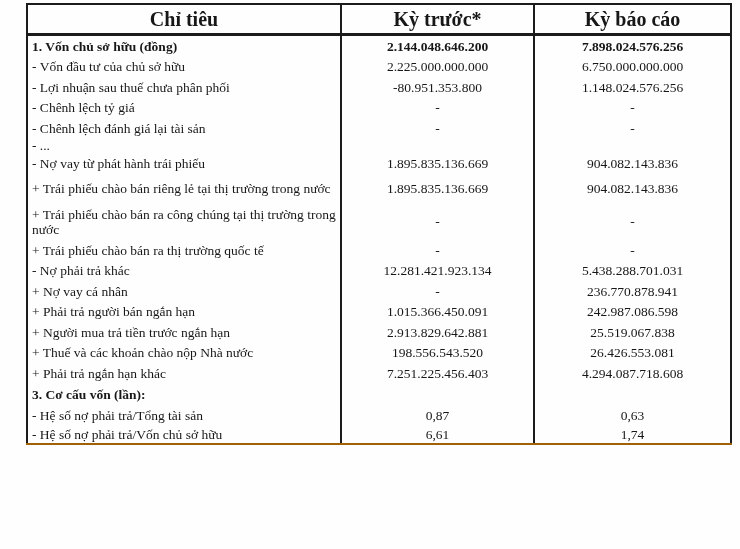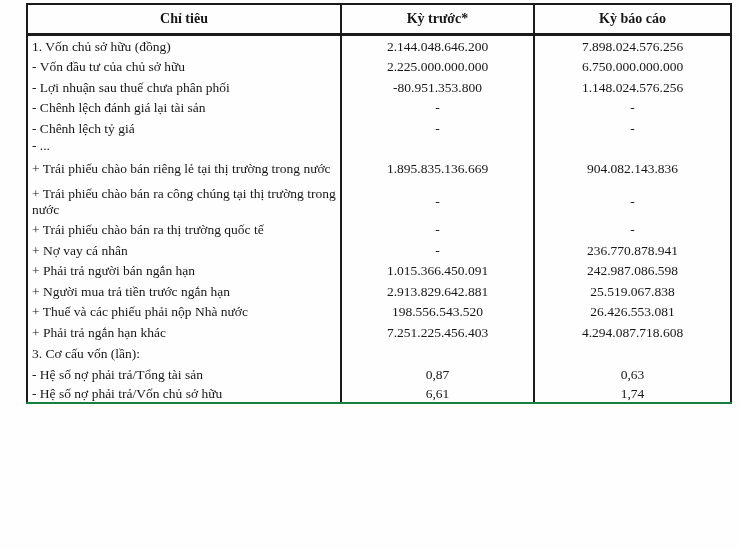--- a/index.html
+++ b/index.html
@@ -25,44 +25,44 @@
     table-layout: fixed;
   }
   table.fin col.c1 { width: 314px; }
   table.fin col.c2 { width: 193px; }
   table.fin col.c3 { width: 197px; }
 
   table.fin th {
     border: 2px solid #1b1b1b;
     border-bottom: 3px solid #1b1b1b;
     font-weight: bold;
-    font-size: 14px;
+    font-size: 20px;
     text-align: center;
     height: 24px;
     padding: 2px 4px;
     vertical-align: middle;
   }
   table.fin td {
     border-left: 2px solid #1b1b1b;
     border-right: 2px solid #1b1b1b;
     font-size: 13.5px;
     line-height: 1.12;
     padding: 1px 4px;
     vertical-align: middle;
     overflow: hidden;
     white-space: normal;
   }
-  table.fin tr:last-child td { border-bottom: 2px solid #15803d; }
+  table.fin tr:last-child td { border-bottom: 2px solid #a16207; }
 
   td.c-label { text-align: left; padding-left: 4px; padding-right: 6px; }
   td.c-num   { text-align: center; padding-right: 7px; font-variant-numeric: tabular-nums; }
 
   tr.r-normal  { height: 20.5px; }
   tr.r-section { height: 22px; }
-  tr.r-section td { font-weight: normal; }
+  tr.r-section td { font-weight: bold; }
   tr.r-dots    { height: 15px; }
   tr.r-dots td { line-height: 0.9; }
   tr.r-tall    { height: 30px; }
   tr.r-wrap    { height: 36px; padding-left: 16px; }
   tr.r-note    { height: 22px; }
   tr.r-note td.c-label { font-style: italic; }
   tr.r-last    { height: 18px; }
 </style>
 </head>
 <body>
@@ -91,66 +91,76 @@
           <td class="c-label">- Vốn đầu tư của chủ sở hữu</td>
           <td class="c-num">2.225.000.000.000</td>
           <td class="c-num">6.750.000.000.000</td>
         </tr>
         <tr class="r-normal">
           <td class="c-label">- Lợi nhuận sau thuế chưa phân phối</td>
           <td class="c-num">-80.951.353.800</td>
           <td class="c-num">1.148.024.576.256</td>
         </tr>
         <tr class="r-normal">
-          <td class="c-label">- Chênh lệch đánh giá lại tài sản</td>
+          <td class="c-label">- Chênh lệch tỷ giá</td>
           <td class="c-num">-</td>
           <td class="c-num">-</td>
         </tr>
         <tr class="r-normal">
-          <td class="c-label">- Chênh lệch tỷ giá</td>
+          <td class="c-label">- Chênh lệch đánh giá lại tài sản</td>
           <td class="c-num">-</td>
           <td class="c-num">-</td>
         </tr>
         <tr class="r-dots">
           <td class="c-label">- ...</td>
           <td class="c-num"></td>
           <td class="c-num"></td>
+        </tr>
+        <tr class="r-normal">
+          <td class="c-label">- Nợ vay từ phát hành trái phiếu</td>
+          <td class="c-num">1.895.835.136.669</td>
+          <td class="c-num">904.082.143.836</td>
         </tr>
         <tr class="r-tall">
           <td class="c-label">+ Trái phiếu chào bán riêng lẻ tại thị trường trong nước</td>
           <td class="c-num">1.895.835.136.669</td>
           <td class="c-num">904.082.143.836</td>
         </tr>
         <tr class="r-wrap">
           <td class="c-label">+ Trái phiếu chào bán ra công chúng tại thị trường trong nước</td>
           <td class="c-num">-</td>
           <td class="c-num">-</td>
         </tr>
         <tr class="r-normal">
           <td class="c-label">+ Trái phiếu chào bán ra thị trường quốc tế</td>
           <td class="c-num">-</td>
           <td class="c-num">-</td>
         </tr>
         <tr class="r-normal">
+          <td class="c-label">- Nợ phải trả khác</td>
+          <td class="c-num">12.281.421.923.134</td>
+          <td class="c-num">5.438.288.701.031</td>
+        </tr>
+        <tr class="r-normal">
           <td class="c-label">+ Nợ vay cá nhân</td>
           <td class="c-num">-</td>
           <td class="c-num">236.770.878.941</td>
         </tr>
         <tr class="r-normal">
           <td class="c-label">+ Phải trả người bán ngắn hạn</td>
           <td class="c-num">1.015.366.450.091</td>
           <td class="c-num">242.987.086.598</td>
         </tr>
         <tr class="r-normal">
           <td class="c-label">+ Người mua trả tiền trước ngắn hạn</td>
           <td class="c-num">2.913.829.642.881</td>
           <td class="c-num">25.519.067.838</td>
         </tr>
         <tr class="r-normal">
-          <td class="c-label">+ Thuế và các phiếu phải nộp Nhà nước</td>
+          <td class="c-label">+ Thuế và các khoản chào nộp Nhà nước</td>
           <td class="c-num">198.556.543.520</td>
           <td class="c-num">26.426.553.081</td>
         </tr>
         <tr class="r-normal">
           <td class="c-label">+ Phải trả ngắn hạn khác</td>
           <td class="c-num">7.251.225.456.403</td>
           <td class="c-num">4.294.087.718.608</td>
         </tr>
         <tr class="r-section">
           <td class="c-label">3. Cơ cấu vốn (lần):</td>

